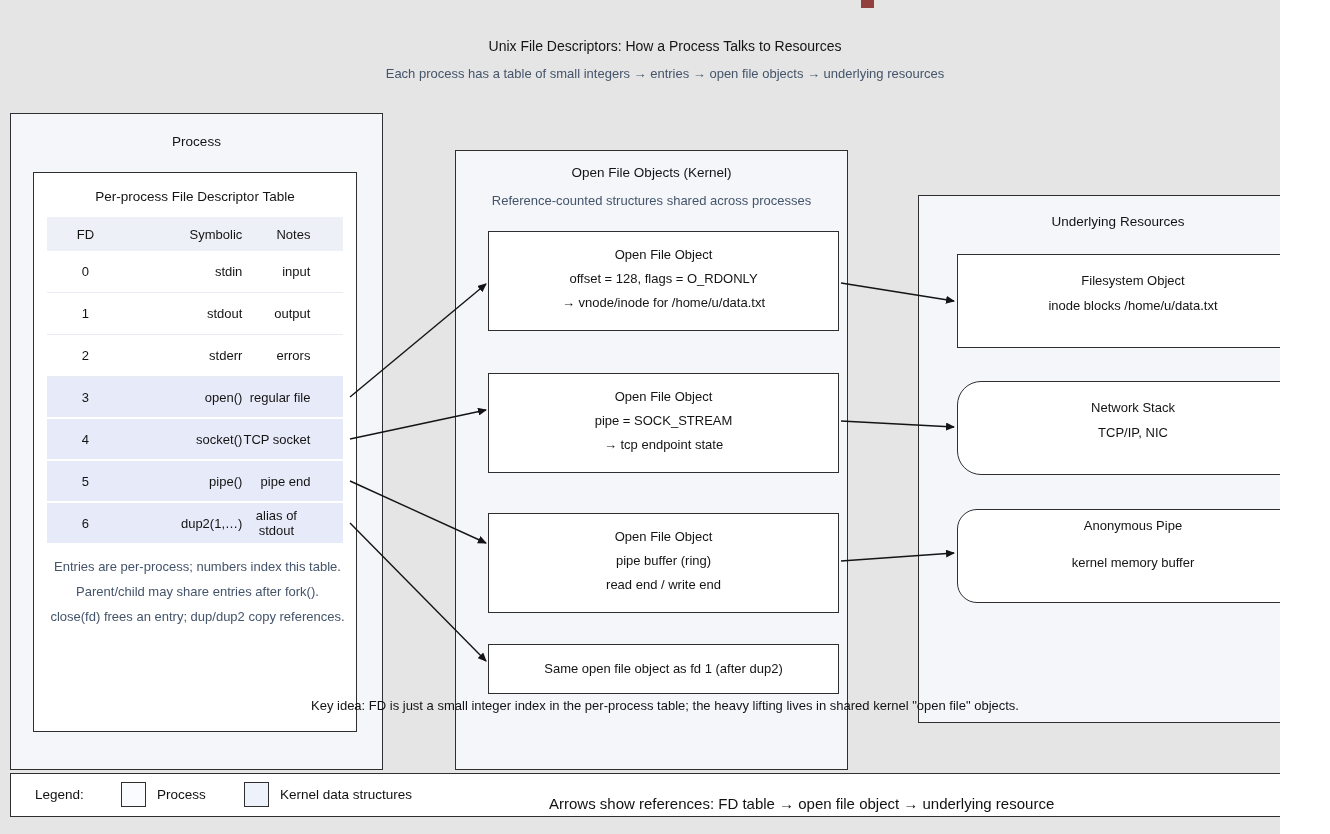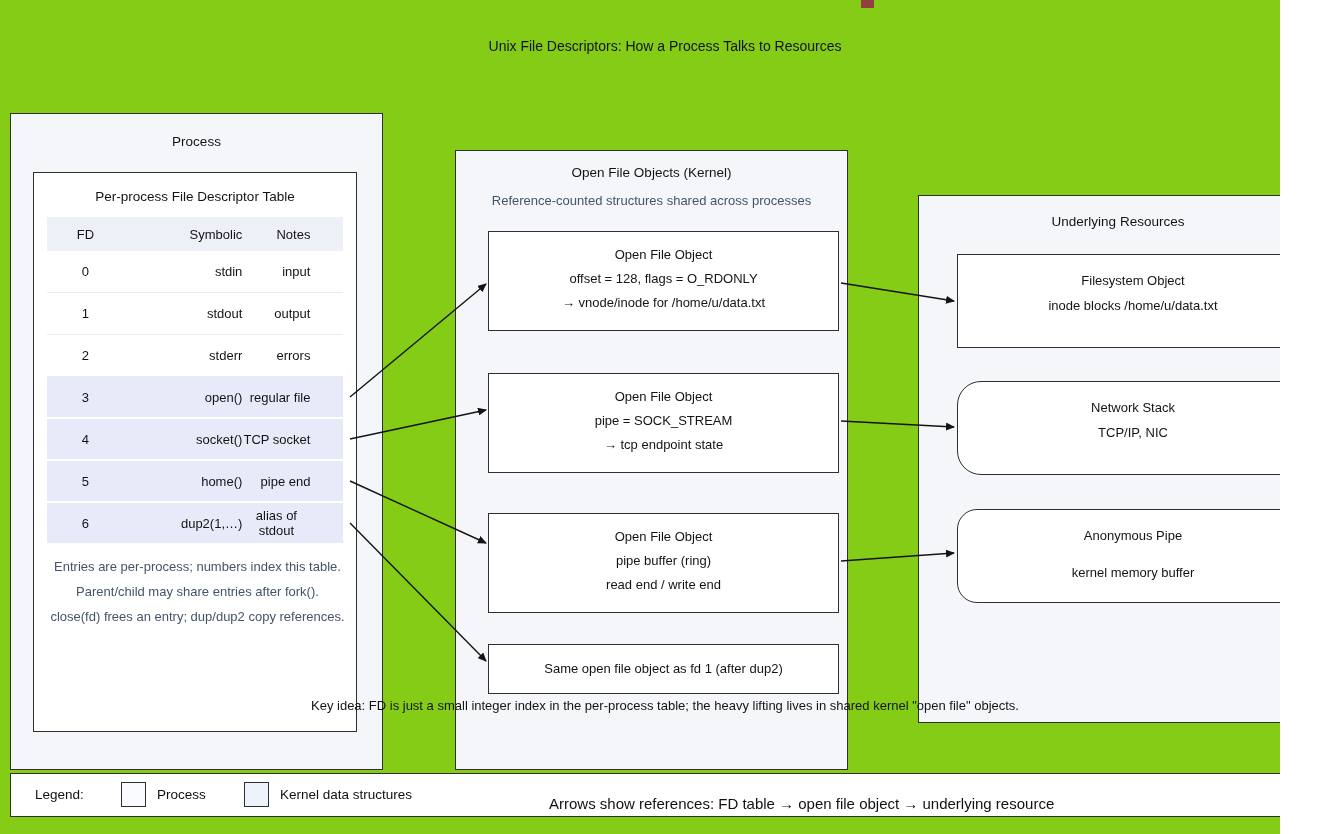--- a/index.html
+++ b/index.html
@@ -1,17 +1,17 @@
 <!DOCTYPE html>
 <html><head>
 <meta charset="utf-8">
 <style>
   html,body { margin:0; padding:0; background:#fff; }
   .canvas {
-    position:relative; width:1280px; height:834px; background:#84cc16;
+    position:relative; width:1280px; height:834px; background:#e5e5e5;
     font-family:"Liberation Sans", sans-serif; color:#111; overflow:hidden;
   }
   .abs { position:absolute; }
   .ctext { text-align:center; }
   .panel {
     position:absolute; background:#f4f6fa; border:1.6px solid #2f2f2f; box-sizing:border-box;
   }
   .white-box {
     position:absolute; background:#ffffff; border:1.5px solid #2f2f2f; box-sizing:border-box;
     text-align:center; font-size:13px; color:#141414;
@@ -36,20 +36,21 @@
   .overlay-text { z-index:6; }
 </style>
 </head>
 <body>
 
 <div class="canvas">
 
   <div class="abs" style="left:861px; top:0; width:13px; height:8px; background:#91403e;"></div>
 
   <div class="abs ctext" style="left:0; top:38px; width:1330px; font-size:14px; color:#141414;">Unix File Descriptors: How a Process Talks to Resources</div>
+  <div class="abs ctext sub-note" style="left:0; top:66px; width:1330px; font-size:13px;">Each process has a table of small integers → entries → open file objects → underlying resources</div>
 
   <div class="panel" style="left:10px; top:113px; width:373px; height:657px;">
     <div class="panel-title" style="top:20px;">Process</div>
 
     <div class="white-box" style="left:22px; top:58px; width:324px; height:560px; background:#ffffff;">
       <div class="panel-title" style="top:16px; font-size:13.5px;">Per-process File Descriptor Table</div>
 
       <div class="fd-table" style="left:13px; top:44px; width:296px;">
         <div class="fd-row hdr">
           <div class="cell c-fd">FD</div>
@@ -76,21 +77,21 @@
           <div class="cell c-sym">open()</div>
           <div class="cell c-notes">regular file</div>
         </div>
         <div class="fd-row hl">
           <div class="cell c-fd">4</div>
           <div class="cell c-sym">socket()</div>
           <div class="cell c-notes">TCP socket</div>
         </div>
         <div class="fd-row hl">
           <div class="cell c-fd">5</div>
-          <div class="cell c-sym">home()</div>
+          <div class="cell c-sym">pipe()</div>
           <div class="cell c-notes">pipe end</div>
         </div>
         <div class="fd-row hl">
           <div class="cell c-fd">6</div>
           <div class="cell c-sym">dup2(1,…)</div>
           <div class="cell c-notes">alias of stdout</div>
         </div>
       </div>
     </div>
 
@@ -134,21 +135,21 @@
     <div class="white-box" style="left:38px; top:58px; width:352px; height:94px; padding-top:13px;">
       <div class="bx-line" style="line-height:25px;">Filesystem Object</div>
       <div class="bx-line" style="line-height:25px;">inode blocks /home/u/data.txt</div>
     </div>
 
     <div class="white-box" style="left:38px; top:185px; width:352px; height:94px; padding-top:13px;border-radius:24px;">
       <div class="bx-line" style="line-height:25px;">Network Stack</div>
       <div class="bx-line" style="line-height:25px;">TCP/IP, NIC</div>
     </div>
 
-    <div class="white-box" style="left:38px; top:313px; width:352px; height:94px; padding-top:13px;border-radius:20px;">
+    <div class="white-box" style="left:38px; top:313px; width:352px; height:94px; padding-top:3px;border-radius:20px;">
       <div class="bx-line" style="line-height:25px;">Anonymous Pipe</div>
       <div class="bx-line" style="line-height:25px;margin-top:12px;">kernel memory buffer</div>
     </div>
   </div>
 
   <svg class="arrows" width="1330" height="834" viewBox="0 0 1330 834">
     <defs>
       <marker id="ah" markerWidth="9" markerHeight="8" refX="8" refY="4" orient="auto" markerUnits="userSpaceOnUse">
         <path d="M0,0 L9,4 L0,8 z" fill="#141414"></path>
       </marker>

